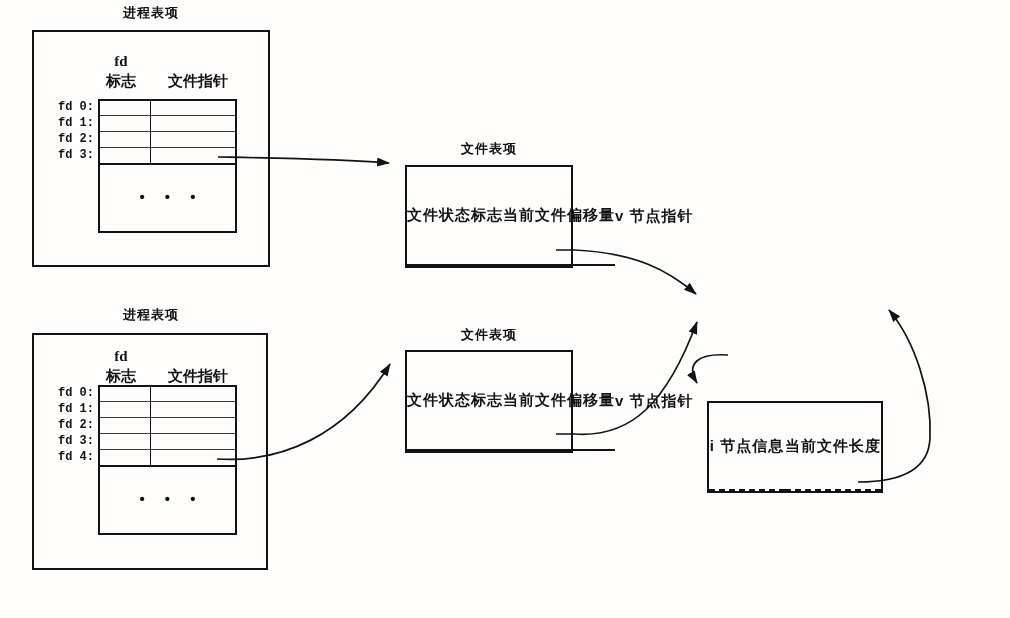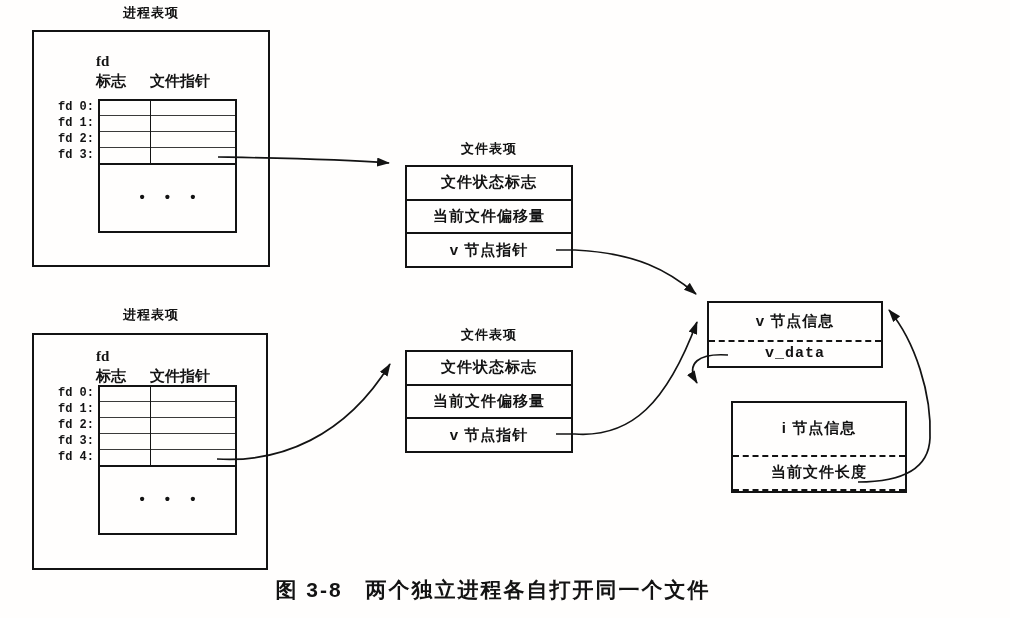--- a/index.html
+++ b/index.html
@@ -11,25 +11,25 @@
   .ctr{text-align:center;}
   .box{position:absolute;border:2px solid #131313;box-sizing:border-box;background:transparent;}
   .title{position:absolute;font-size:13px;letter-spacing:1px;white-space:nowrap;}
   
   .fdtable{position:absolute;border:2px solid #131313;box-sizing:border-box;}
   .hline{position:absolute;left:0;right:0;height:0;border-top:1px solid #3a3a3a;}
   .hline.strong{border-top:2px solid #131313;}
   .vline{position:absolute;width:0;border-left:1.5px solid #131313;top:0;}
   .fdlabel{position:absolute;font-family:Liberation Mono, monospace;font-size:12px;
     width:54px;text-align:right;height:16px;line-height:16px;white-space:nowrap;}
-  .colhead{position:absolute;font-size:15px;height:18px;line-height:18px;text-align:left;white-space:nowrap;}
+  .colhead{position:absolute;font-size:15px;height:18px;line-height:18px;text-align:center;white-space:nowrap;}
   .colhead.serif{font-family:"Liberation Serif",serif;}
   .dots{position:absolute;left:0;right:0;text-align:center;font-size:15px;word-spacing:16px;}
   
-  .stack{position:absolute;border:2px solid #131313;box-sizing:border-box;display:flex;flex-direction:column;}
+  .stack{position:absolute;border:2px solid #131313;box-sizing:border-box;display:flex;flex-direction:row;}
   .stack .row{flex:1;display:flex;align-items:center;justify-content:center;
     font-size:15px;letter-spacing:1px;white-space:nowrap;}
   .stack .row.solid{border-bottom:2px solid #131313;}
   .stack .row.dashed{border-bottom:2px dashed #131313;}
   .mono{font-family:"Liberation Mono",monospace;font-size:15px;letter-spacing:1px;}
   #caption{position:absolute;left:0;top:576px;width:986px;text-align:center;
     font-size:21px;letter-spacing:2px;white-space:nowrap;}
   svg{position:absolute;left:0;top:0;}
 </style>
 </head>
@@ -86,31 +86,26 @@
     <div class="row">v 节点指针</div>
   </div>
 
   <div class="title ctr" style="left:405px;top:326px;width:168px;">文件表项</div>
   <div class="stack" style="left:405px;top:350px;width:168px;height:103px;">
     <div class="row solid">文件状态标志</div>
     <div class="row solid">当前文件偏移量</div>
     <div class="row">v 节点指针</div>
   </div>
 
-  <div class="stack" style="left:707px;top:301px;width:176px;height:67px;">
-    <div class="row dashed" style="flex:1.5;">v 节点信息</div>
-    <div class="row mono">v_data</div>
-  </div>
 
-  <div class="stack" style="left:731px;top:401px;width:176px;height:92px;">
+  <div class="stack" style="left:707px;top:401px;width:176px;height:92px;">
     <div class="row dashed" style="flex:1.6;">i 节点信息</div>
     <div class="row dashed">当前文件长度</div>
   </div>
 
-  <div id="caption">图 3-8　两个独立进程各自打开同一个文件</div>
 
   <svg width="1010" height="618" viewBox="0 0 1010 618">
     <defs>
       <marker id="ah" markerUnits="userSpaceOnUse" markerWidth="14" markerHeight="10" refX="12" refY="4.5" orient="auto">
         <path d="M0,0 L13,4.5 L0,9 Z" fill="#131313"></path>
       </marker>
     </defs>
     <g fill="none" stroke="#131313" stroke-width="1.7">
       <path d="M 218 157 C 272 158 338 159 389 163" marker-end="url(#ah)"></path>
       <path d="M 217 459 C 280 463 345 437 390 364" marker-end="url(#ah)"></path>

